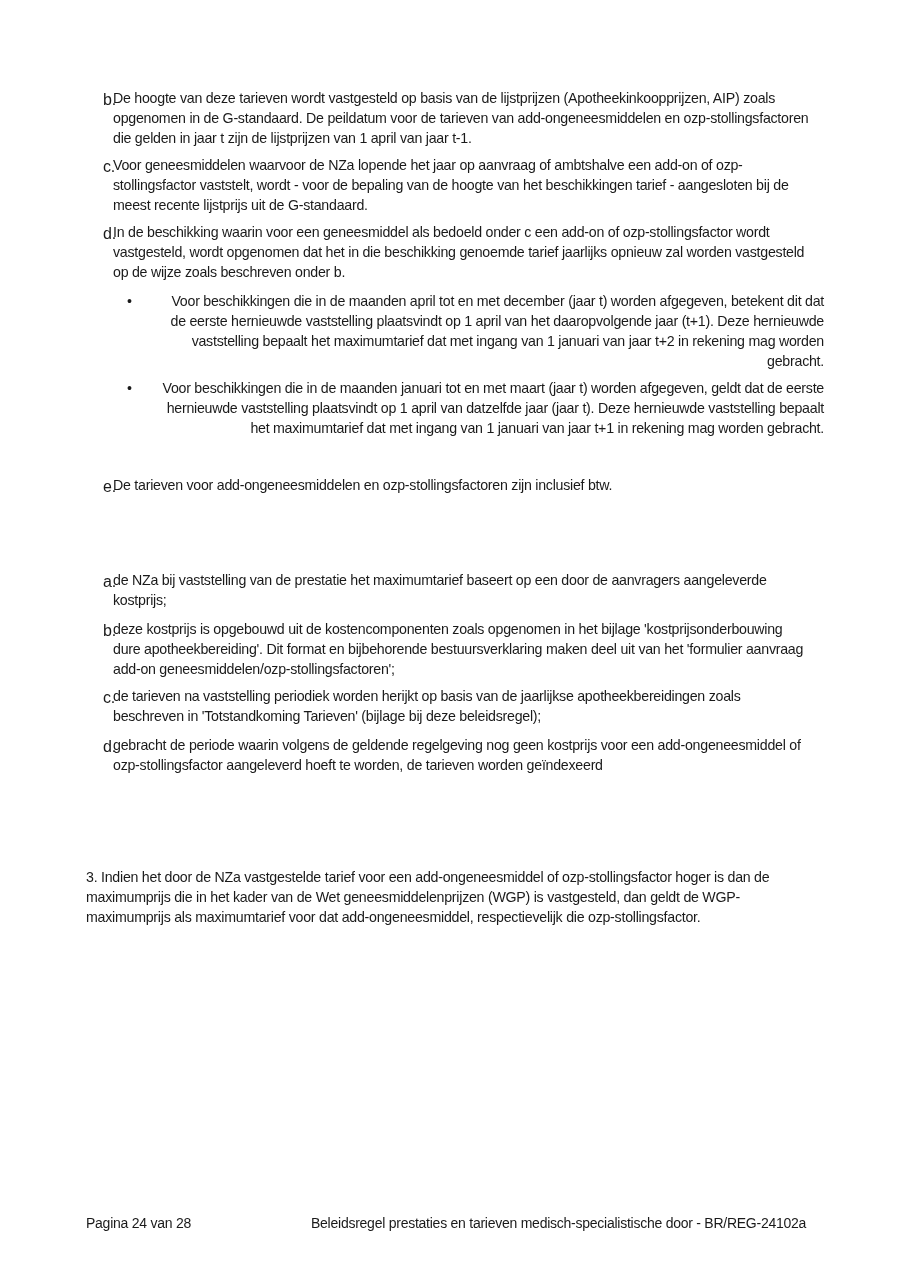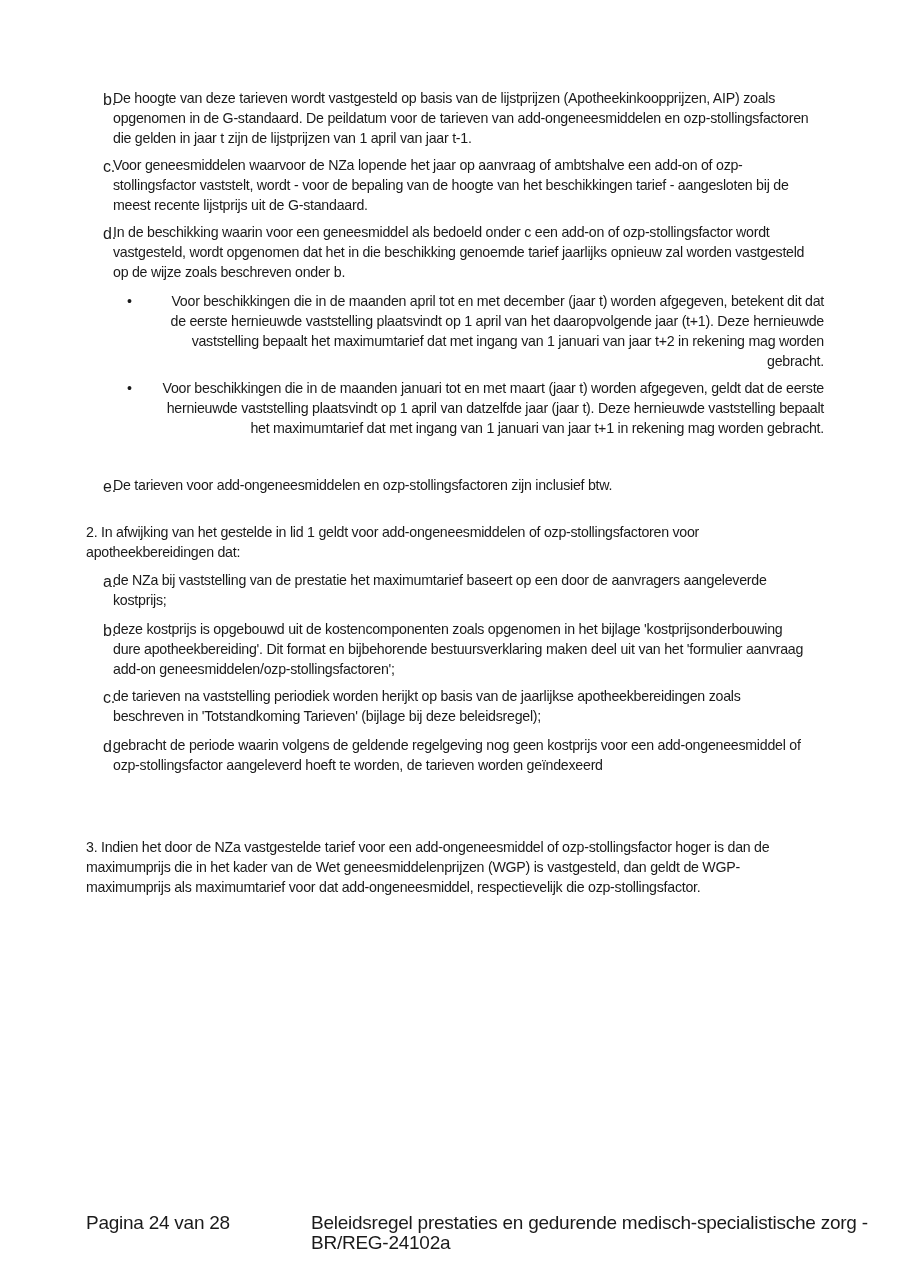--- a/index.html
+++ b/index.html
@@ -9,21 +9,21 @@
     font-size: 14.2px; line-height: 20px; letter-spacing: -0.25px;
   }
   .page { position: absolute; left: 0; top: 0; width: 900px; height: 1273px; }
   .item { position: absolute; left: 103px; width: 720px; }
   .item .marker { position: absolute; left: 0; top: 2px; font-size: 16px; }
   .item .text { position: absolute; left: 10px; width: 700px; }
   .bullet { position: absolute; left: 127px; width: 700px; }
   .bullet .marker { position: absolute; left: 0; top: 0; }
   .bullet .text { position: absolute; left: 27px; width: 670px; text-align: right; }
   .para { position: absolute; left: 86px; width: 735px; }
-  .footer { position: absolute; top: 1213px; font-size: 19px; }
+  .footer { position: absolute; top: 1213px; font-size: 14px; }
 </style>
 </head>
 <body>
 
 <div class="page">
 
   <div class="item" style="top:88px;">
     <span class="marker">b.</span>
     <div class="text">De hoogte van deze tarieven wordt vastgesteld op basis van de lijstprijzen (Apotheekinkoopprijzen, AIP) zoals opgenomen in de G-standaard. De peildatum voor de tarieven van add-ongeneesmiddelen en ozp-stollingsfactoren die gelden in jaar t zijn de lijstprijzen van 1 april van jaar t-1.</div>
   </div>
@@ -46,21 +46,20 @@
   <div class="bullet" style="top:378px;">
     <span class="marker">•</span>
     <div class="text">Voor beschikkingen die in de maanden januari tot en met maart (jaar t) worden afgegeven, geldt dat de eerste hernieuwde vaststelling plaatsvindt op 1 april van datzelfde jaar (jaar t). Deze hernieuwde vaststelling bepaalt het maximumtarief dat met ingang van 1 januari van jaar t+1 in rekening mag worden gebracht.</div>
   </div>
 
   <div class="item" style="top:475px;">
     <span class="marker">e.</span>
     <div class="text">De tarieven voor add-ongeneesmiddelen en ozp-stollingsfactoren zijn inclusief btw.</div>
   </div>
 
-  <div class="para" style="top:522px;">2. In afwijking van het gestelde in lid 1 geldt voor add-ongeneesmiddelen of ozp-stollingsfactoren voor apotheekbereidingen dat:</div>
 
   <div class="item" style="top:570px;">
     <span class="marker">a.</span>
     <div class="text">de NZa bij vaststelling van de prestatie het maximumtarief baseert op een door de aanvragers aangeleverde kostprijs;</div>
   </div>
 
   <div class="item" style="top:619px;">
     <span class="marker">b.</span>
     <div class="text">deze kostprijs is opgebouwd uit de kostencomponenten zoals opgenomen in het bijlage 'kostprijsonderbouwing dure apotheekbereiding'. Dit format en bijbehorende bestuursverklaring maken deel uit van het 'formulier aanvraag add-on geneesmiddelen/ozp-stollingsfactoren';</div>
   </div>
@@ -68,18 +67,18 @@
   <div class="item" style="top:686px;">
     <span class="marker">c.</span>
     <div class="text">de tarieven na vaststelling periodiek worden herijkt op basis van de jaarlijkse apotheekbereidingen zoals beschreven in 'Totstandkoming Tarieven' (bijlage bij deze beleidsregel);</div>
   </div>
 
   <div class="item" style="top:735px;">
     <span class="marker">d.</span>
     <div class="text">gebracht de periode waarin volgens de geldende regelgeving nog geen kostprijs voor een add-ongeneesmiddel of ozp-stollingsfactor aangeleverd hoeft te worden, de tarieven worden geïndexeerd</div>
   </div>
 
-  <div class="para" style="top:837px;">3. Indien het door de NZa vastgestelde tarief voor een add-ongeneesmiddel of ozp-stollingsfactor hoger is dan de maximumprijs die in het kader van de Wet geneesmiddelenprijzen (WGP) is vastgesteld, dan geldt de WGP-maximumprijs als maximumtarief voor dat add-ongeneesmiddel, respectievelijk die ozp-stollingsfactor.</div>
+  <div class="para" style="top:867px;">3. Indien het door de NZa vastgestelde tarief voor een add-ongeneesmiddel of ozp-stollingsfactor hoger is dan de maximumprijs die in het kader van de Wet geneesmiddelenprijzen (WGP) is vastgesteld, dan geldt de WGP-maximumprijs als maximumtarief voor dat add-ongeneesmiddel, respectievelijk die ozp-stollingsfactor.</div>
 
   <div class="footer" style="left:86px;">Pagina 24 van 28</div>
-  <div class="footer" style="left:311px;">Beleidsregel prestaties en gedurende medisch-specialistische zorg - BR/REG-24102a</div>
+  <div class="footer" style="left:311px;">Beleidsregel prestaties en tarieven medisch-specialistische door - BR/REG-24102a</div>
 
 </div>
 
 </body></html>

